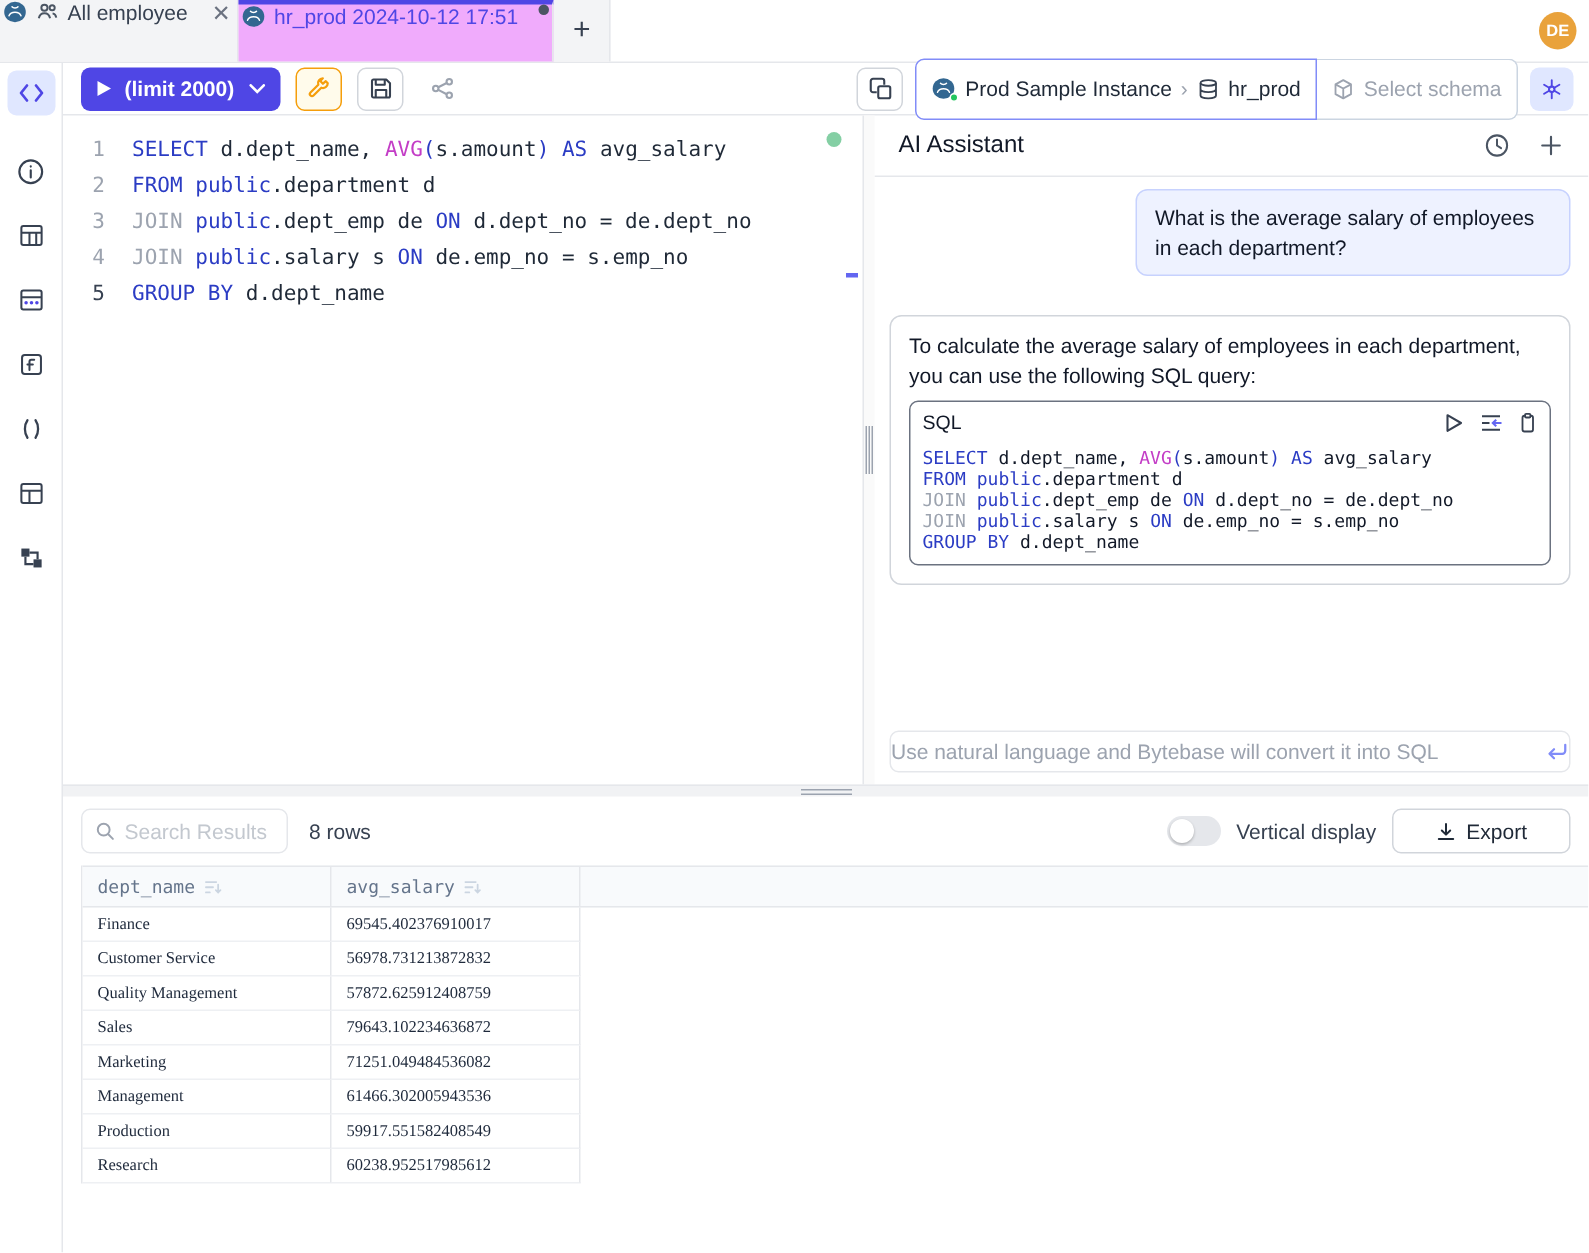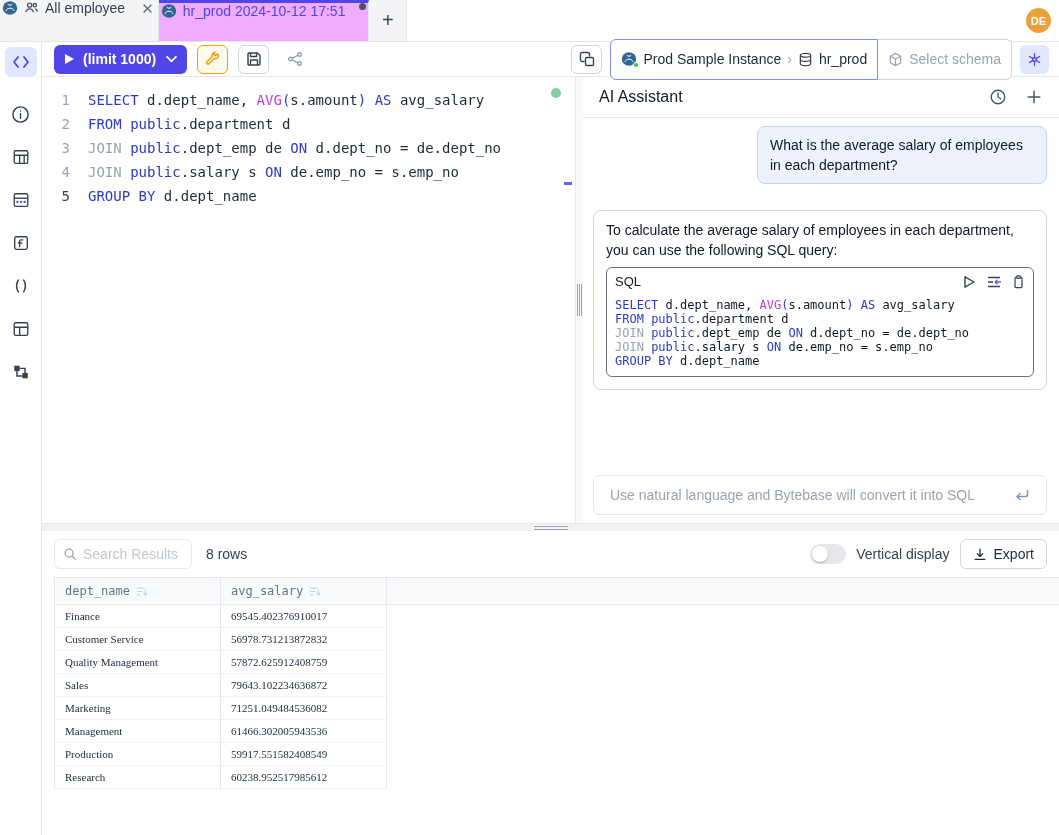--- a/index.html
+++ b/index.html
@@ -62,40 +62,40 @@
   .ai-header-icons span { cursor:pointer; }
   .ai-chat { flex:1; padding:8px 12px 8px 10px; display:flex; flex-direction:column; overflow:hidden; }
   .user-bubble { margin-left:auto; max-width:290px; background:#eef2ff; border:1px solid #c7d2fe; border-radius:8px; padding:8px 12px; font-size:14px; line-height:20px; color:#111827; }
   .ai-response { margin-top:26px; border:1px solid #d1d5db; border-radius:8px; padding:9px 12px 12px; font-size:14px; line-height:20px; color:#111827; }
   .sql-card { margin-top:7px; border:1px solid #6b7280; border-radius:6px; padding:4px 8px 8px; }
   .sql-card-head { display:flex; align-items:center; font-size:13px; color:#111827; }
   .sql-card-actions { margin-left:auto; display:flex; gap:10px; color:#374151; }
   .sql-card-actions span { cursor:pointer; }
   .ai-code .code-line { font-size:12px; line-height:14px; }
   .ai-code { margin-top:6px; }
-  .ai-input { margin-top:auto; height:40px; border:1px solid #e5e7eb; border-radius:6px; display:flex; align-items:center; padding:0 16px; gap:8px; }
+  .ai-input { margin-top:auto; height:28px; border:1px solid #e5e7eb; border-radius:6px; display:flex; align-items:center; padding:0 0; gap:8px; }
   .ai-input input { flex:1; border:none; outline:none; font-size:14px; color:#374151; font-family:"Liberation Sans", sans-serif; background:transparent; }
   .ai-input input::placeholder { color:#9ca3af; }
   .enter-ico { color:#818cf8; cursor:pointer; }
 
   
   .hdivider { height:8px; background:#f1f2f4; border-top:1px solid #e5e7eb; position:relative; cursor:row-resize; flex:none; }
   .hdivider .grip { position:absolute; left:50%; top:2px; transform:translateX(-50%); }
   .hdivider .grip i { display:block; width:34px; height:1px; background:#9ca3af; margin-bottom:2px; }
   .results { flex:none; height:304px; display:flex; flex-direction:column; overflow:hidden; }
   .results-bar { height:46px; display:flex; align-items:center; padding:0 12px; gap:14px; flex:none; }
   .search-box { width:138px; height:30px; border:1px solid #e5e7eb; border-radius:6px; display:flex; align-items:center; padding:0 8px; gap:6px; color:#9ca3af; }
   .search-box input { border:none; outline:none; width:100%; font-size:14px; background:transparent; font-family:"Liberation Sans", sans-serif; }
   .search-box input::placeholder { color:#c3c8cf; }
   .rowcount { font-size:14px; color:#374151; }
   .results-bar-right { margin-left:auto; display:flex; align-items:center; gap:10px; }
   .toggle { width:36px; height:20px; border-radius:10px; background:#e5e7eb; position:relative; cursor:pointer; }
   .toggle .knob { position:absolute; top:2px; left:2px; width:16px; height:16px; border-radius:50%; background:#fff; box-shadow:0 1px 2px rgba(0,0,0,.25); }
   .toggle-label { font-size:14px; color:#374151; }
-  .export-btn { height:30px; border:1px solid #d1d5db; background:#fff; border-radius:6px; display:flex; align-items:center; gap:7px; padding:0 12px; font-size:14px; color:#1f2937; cursor:pointer; }
+  .export-btn { height:30px; border:1px solid #d1d5db; background:#fff; border-radius:6px; display:flex; align-items:center; gap:7px; padding:0 28px; font-size:14px; color:#1f2937; cursor:pointer; }
   .grid-wrap { margin-left:12px; border-left:1px solid #e5e7eb; }
   .grid-head { display:flex; background:#f8fafc; border-top:1px solid #e5e7eb; border-bottom:1px solid #e5e7eb; }
   .grid-head .hcell { width:166px; padding:6px 10px; font-family:"DejaVu Sans Mono", monospace; font-size:12px; color:#64748b; border-right:1px solid #e5e7eb; display:flex; align-items:center; gap:6px; cursor:pointer; }
   .grid-head .hfill { flex:1; }
   .grid-row { display:flex; }
   .grid-row .cell { width:166px; padding:5px 10px; font-family:Liberation Serif, serif; font-size:11px; color:#1e293b; border-right:1px solid #e5e7eb; border-bottom:1px solid #eef0f3; white-space:nowrap; overflow:hidden; }
   .sort-ico { color:#cbd5e1; }
 </style>
 </head>
 <body>
@@ -207,21 +207,21 @@
 
   <div class="content">
 
     <div class="toolbar">
       <button class="run-btn">
         <span>
             <svg width="11" height="12" viewBox="0 0 11 12">
               <path d="M1 1l9 5-9 5z" fill="#fff"></path>
             </svg>
           </span>
-        <span>(limit 1000)</span>
+        <span>(limit 2000)</span>
         <span class="chev">
             <svg width="11" height="7" viewBox="0 0 12 8" fill="none" stroke="#fff" stroke-width="2" stroke-linecap="round">
               <path d="M1 1l5 5 5-5"></path>
             </svg>
           </span>
       </button>
       <button class="icon-btn warn">
         <span>
             <svg width="16" height="16" viewBox="0 0 16 16" fill="none" stroke="currentColor" stroke-width="1.5" stroke-linecap="round" stroke-linejoin="round">
               <path d="M13.5 4.5a3.2 3.2 0 01-4.3 3L4 12.7a1.4 1.4 0 01-2-2l5.2-5.2a3.2 3.2 0 013-4.3L8.5 3l1.8 1.8 1.9-1.7z"></path>

